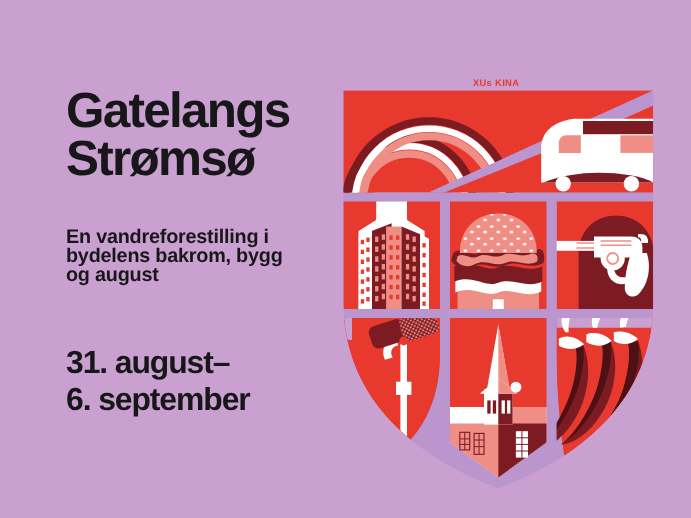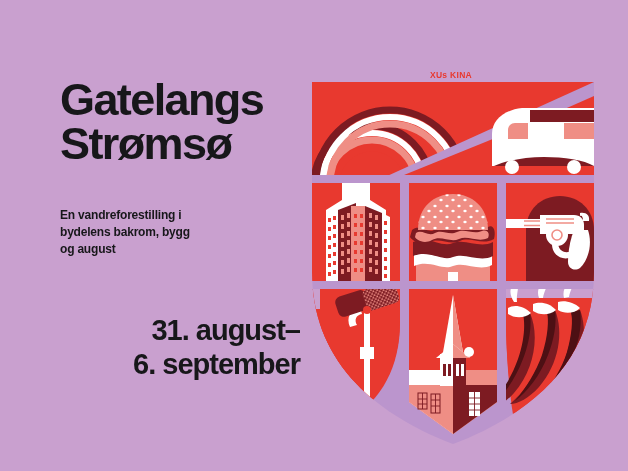--- a/index.html
+++ b/index.html
@@ -30,36 +30,35 @@
     line-height:44px;
     font-weight:700;
     letter-spacing:-1.6px;
   }
   .title .l2{display:block;}
   .subtitle{
     position:absolute;
     left:0; top:207px;
     width:200px;
     color:#17171a;
-    font-size:12px;
+    font-size:18px;
     line-height:17px;
     font-weight:700;
     letter-spacing:-0.2px;
   }
   .subtitle span{display:block;}
   .dates{
     position:absolute;
     left:0; top:313px;
     width:240px;
     color:#17171a;
     font-size:29px;
     line-height:34px;
     font-weight:700;
     letter-spacing:-1px;
-    text-align:right;
   }
   .dates span{display:block;}
 
   
   .sign-wrap{
     position:absolute;
     left:392px; top:27px;
     width:118px; height:50px;margin-top:43px;
   }
   .sign-label{

